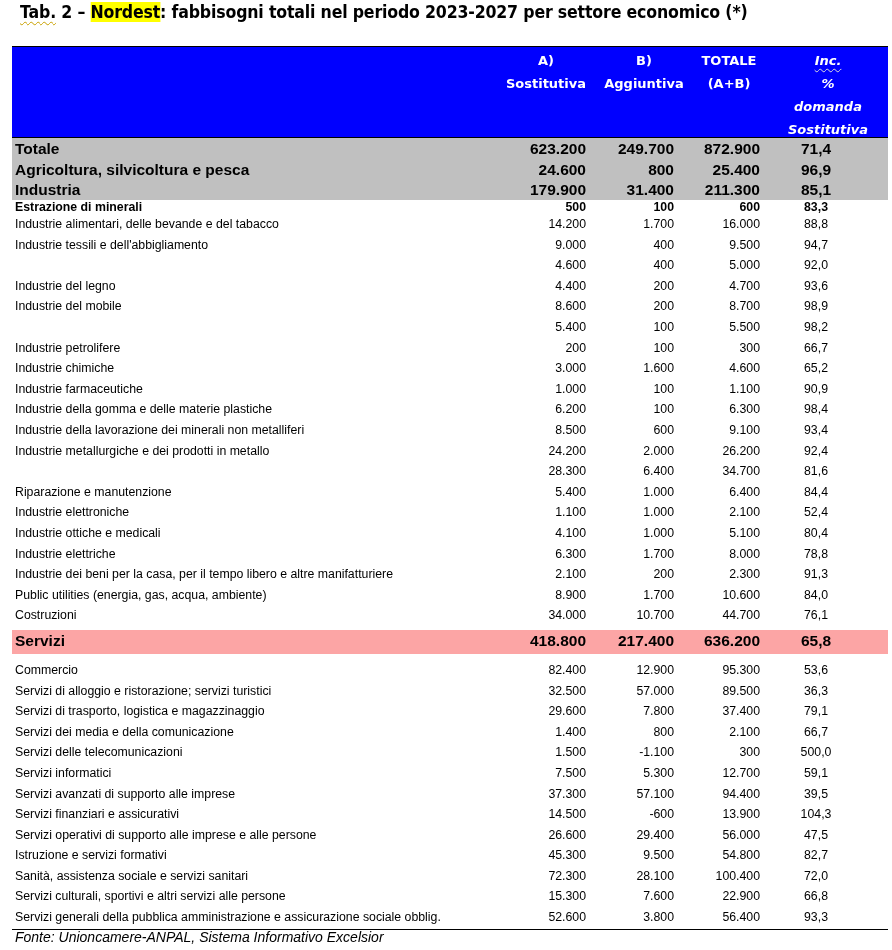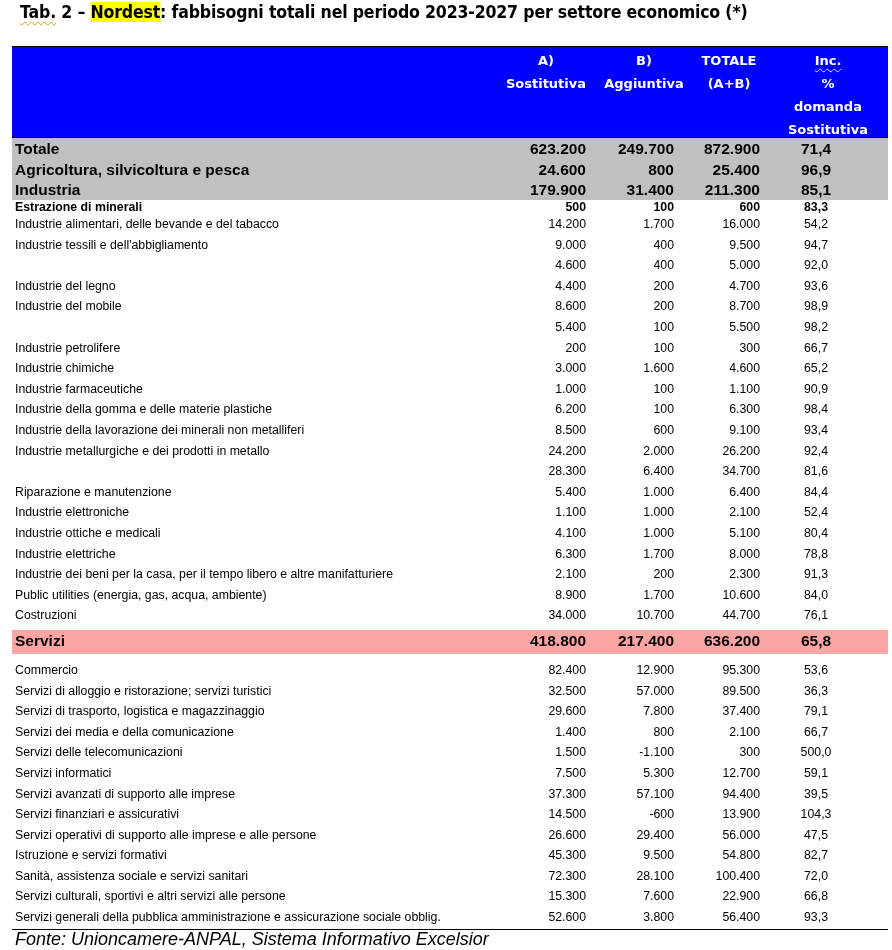--- a/index.html
+++ b/index.html
@@ -16,42 +16,42 @@
     .hdr {
       position: relative; height: 90px; background: #0000ff; color: #fff;
       border-top: 1.5px solid #000; border-bottom: 1.5px solid #000;
       font-family: "DejaVu Sans", sans-serif; font-weight: bold; font-size: 13px;
     }
     .hcol { position: absolute; top: 2px; text-align: center; line-height: 23px; }
     .hcol span { display: block; white-space: nowrap; }
     .h-a { left: 492px; width: 84px; }
     .h-b { left: 588px; width: 88px; }
     .h-t { left: 682px; width: 70px; }
-    .h-i { left: 772px; width: 88px; }
+    .h-i { left: 772px; width: 88px; font-style: italic; }
     .h-i .inc { text-decoration: underline wavy #dddddd; text-decoration-thickness: 1px; text-underline-offset: 3px; }
 
     .row { position: relative; font-family: "Liberation Sans", sans-serif; white-space: nowrap; }
     .row .lbl { position: absolute; left: 3px; }
     .row .num { position: absolute; text-align: right; }
     .row .c-a { left: 470px; width: 104px; }
     .row .c-b { left: 564px; width: 98px; }
     .row .c-t { left: 644px; width: 104px; }
     .row .c-i { left: 760px; width: 88px; text-align: center; }
 
     .sum { background: #c0c0c0; height: 20.7px; line-height: 21px; font-weight: bold; font-size: 15.5px; }
     .sum .num { font-size: 15.5px; }
     .det { height: 20.6px; line-height: 20px; font-size: 12.3px; }
     .det.first { height: 14px; line-height: 14px; font-weight: bold; }
     .serv { background: #fca5a5; height: 24px; line-height: 22px; font-weight: bold; font-size: 15.5px; margin-top: 4px; }
     .serv .lbl { font-family: "Liberation Sans", sans-serif; }
     .gap2 { height: 6px; }
     .endline { border-top: 1.5px solid #000; margin-top: 1px; }
     .note {
       position: absolute; left: 15px; top: 929px; font-family: "Liberation Sans", sans-serif;
-      font-style: italic; font-size: 18px; white-space: nowrap;
+      font-style: italic; font-size: 14px; white-space: nowrap;
     }
   </style>
 </head>
 <body>
 
 <div class="title">
   <span class="tab">Tab.</span><span> 2 – </span><span class="hl">Nordest</span><span>: fabbisogni totali nel periodo 2023-2027 per settore economico (*)</span>
 </div>
 
 <div class="tbl">
@@ -108,21 +108,21 @@
         <span class="num c-a">500</span>
         <span class="num c-b">100</span>
         <span class="num c-t">600</span>
         <span class="num c-i">83,3</span>
       </div>
       <div class="row det">
         <span class="lbl">Industrie alimentari, delle bevande e del tabacco</span>
         <span class="num c-a">14.200</span>
         <span class="num c-b">1.700</span>
         <span class="num c-t">16.000</span>
-        <span class="num c-i">54,2</span>
+        <span class="num c-i">88,8</span>
       </div>
       <div class="row det">
         <span class="lbl">Industrie tessili e dell'abbigliamento</span>
         <span class="num c-a">9.000</span>
         <span class="num c-b">400</span>
         <span class="num c-t">9.500</span>
         <span class="num c-i">94,7</span>
       </div>
       <div class="row det">
         <span class="num c-a">4.600</span>

